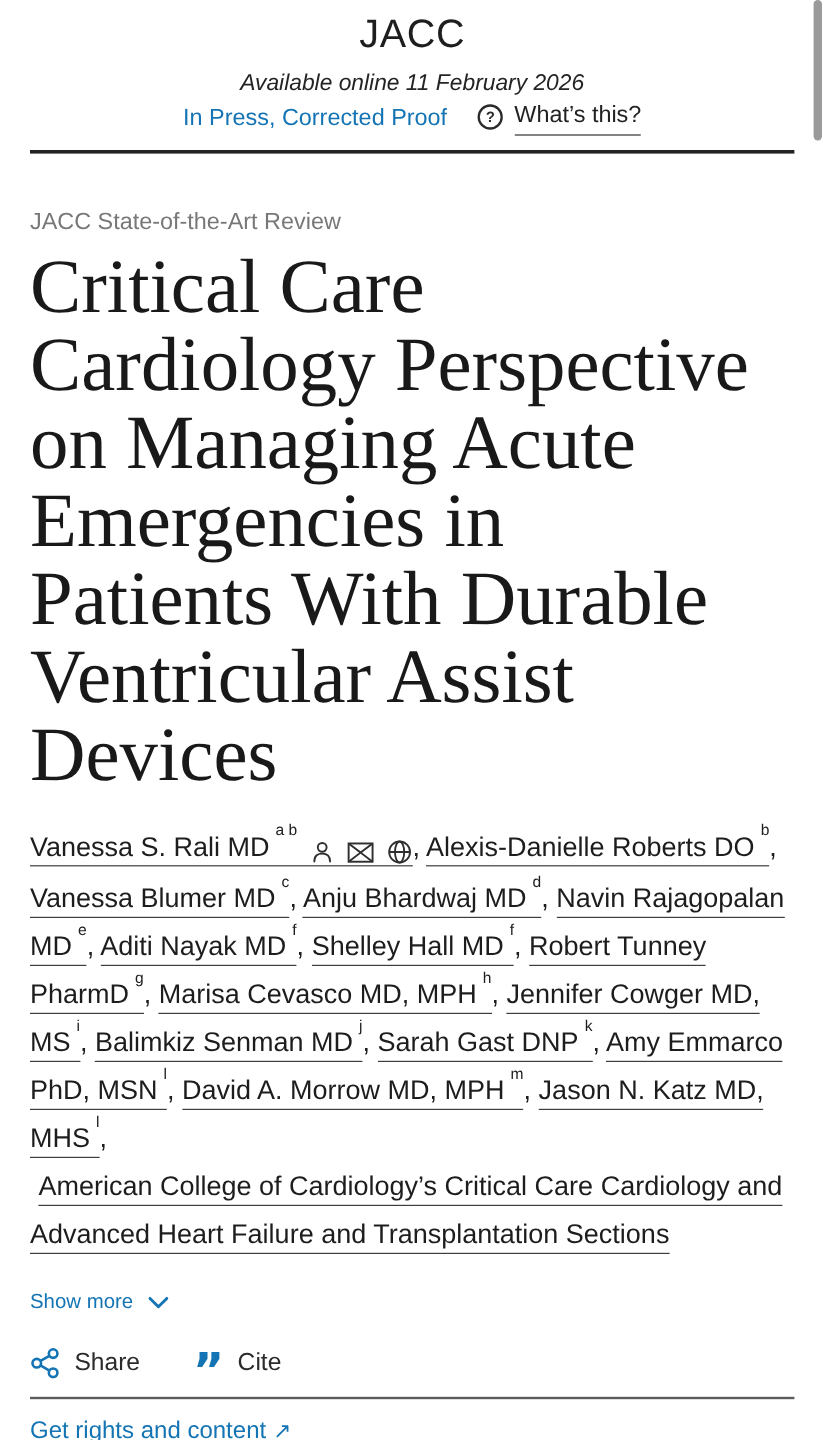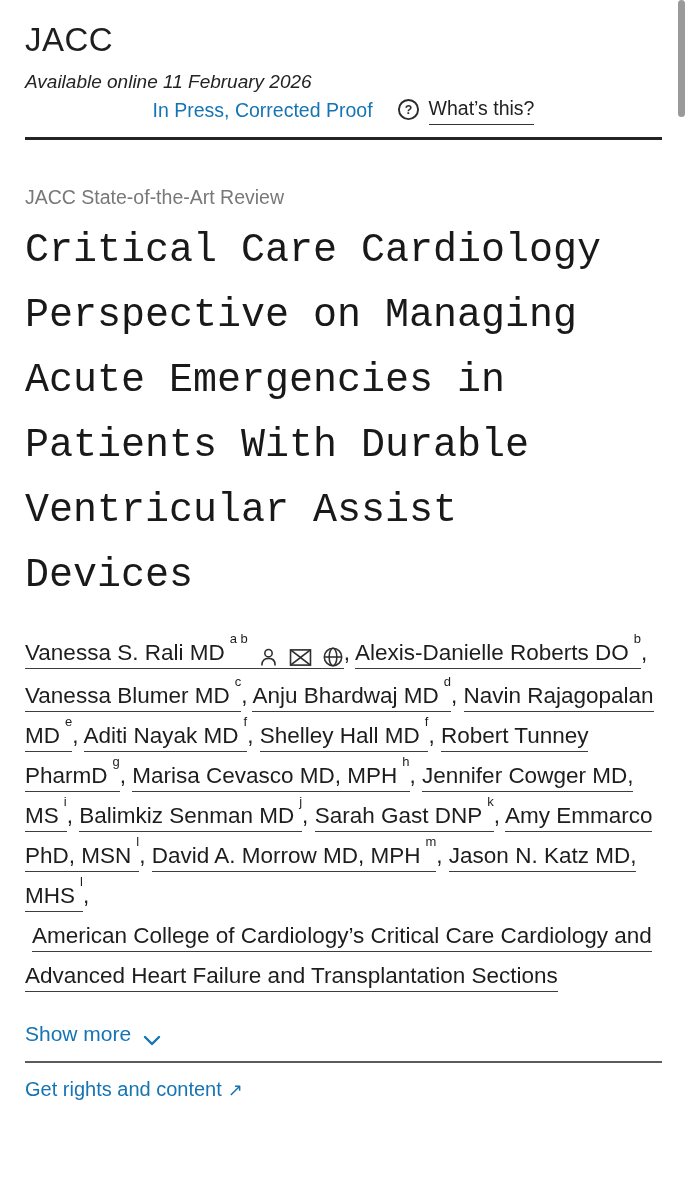--- a/index.html
+++ b/index.html
@@ -10,21 +10,21 @@
   }
   .page { padding:0 25px; position:relative; }
 
   
   .scrollbar-thumb {
     position:absolute; right:2px; top:0; width:7px; height:117px;
     background:#9a9a9a; border-radius:4px; z-index:5;
   }
 
   
-  .masthead { text-align:left; padding-top:20px; }
+  .masthead { text-align:center; padding-top:8px; }
   .journal-title { font-size:33px; font-weight:400; color:#1e1e1e; letter-spacing:0.5px; line-height:40px; cursor:pointer; }
   .available { font-size:19px; color:#242424; margin-top:11px;font-style:italic; }
   .status-row {
     margin-top:1px; display:flex; justify-content:center; align-items:center; gap:24px;
     font-size:19.5px; line-height:28px;
   }
   .in-press { color:#1474b4; cursor:pointer; text-decoration:none; }
   .whats-group { display:inline-flex; align-items:center; gap:9px; }
   .help-icon { display:inline-flex; cursor:pointer; }
   .whats-this {
@@ -32,43 +32,43 @@
     border-bottom:1.5px solid #333; padding-bottom:2px;
   }
 
   .rule-dark { border:none; border-top:3px solid #242424; margin-top:12px; }
   .rule-gray { border:none; border-top:2px solid #5c5c5c; margin-top:15px; }
 
   
   .type-label { margin-top:45px; font-size:19.5px; color:#787878; line-height:24px; }
   .article-title {
     margin-top:9px; width:600px;
-    font-family:Liberation Mono, monospace; font-weight:400;
-    font-size:40px; line-height:65px; color:#191919;
+    font-family:Liberation Serif, serif; font-weight:400;
+    font-size:64px; line-height:65px; color:#191919;
   }
 
   
   .authors { margin-top:25px; font-size:22.5px; line-height:40px; color:#1d1d1d; }
   .author-link {
     cursor:pointer;
     border-bottom:1.5px solid #3d3d3d; padding-bottom:3px;
   }
   .author-link .aff {
     font-size:13px; line-height:0; position:relative; top:-9px; margin-left:5px;
   }
   .a-icon { display:inline-block; margin-left:10px; vertical-align:-3px; }
   .a-icon svg { display:inline-block; vertical-align:middle; }
   .sep { color:#1d1d1d; }
   .group { margin-left:7px; }
 
   
   .show-more {
     margin-top:26px; background:none; border:none; cursor:pointer;
-    color:#1474b4; font-size:21px; font-family:"Liberation Sans", sans-serif;
-    display:flex; align-items:flex-end; gap:12px; padding:0;
+    color:#1474b4; font-size:17px; font-family:"Liberation Sans", sans-serif;
+    display:flex; align-items:center; gap:12px; padding:0;
   }
   .share-row { margin-top:28px; display:flex; align-items:center; gap:44px; }
   .share-row button {
     background:none; border:none; cursor:pointer; padding:0;
     font-family:"Liberation Sans", sans-serif; font-size:20.5px; color:#2b2b2b;
     display:flex; align-items:center; gap:11px;
   }
   .cite-glyph {
     font-family:"DejaVu Sans", sans-serif; font-weight:bold; color:#1474b4;
     font-size:40px; line-height:10px; display:inline-block; transform:translateY(7px);
@@ -126,20 +126,37 @@
 
     <button class="show-more">
       <span>Show more</span>
       <span style="display:inline-flex;">
         <svg viewBox="0 0 18 11" width="18" height="11" fill="none" stroke="#1474b4" stroke-width="2.4" stroke-linecap="round" stroke-linejoin="round">
           <path d="M2 2 L9 9 L16 2"></path>
         </svg>
       </span>
     </button>
 
+    <div class="share-row">
+      <button>
+        <span style="display:inline-flex;">
+          <svg viewBox="0 0 24 24" width="26" height="26" fill="none" stroke="#1474b4" stroke-width="2">
+            <circle cx="5.2" cy="12" r="3.3"></circle>
+            <circle cx="17.8" cy="4.6" r="3.3"></circle>
+            <circle cx="17.8" cy="19.4" r="3.3"></circle>
+            <path d="M8.1 10.3 L14.9 6.3 M8.1 13.7 L14.9 17.7"></path>
+          </svg>
+        </span>
+        <span>Share</span>
+      </button>
+      <button>
+        <span class="cite-glyph">”</span>
+        <span>Cite</span>
+      </button>
+    </div>
   </main>
 
   <hr class="rule-gray">
 
   <footer class="footer">
     <a><span>Get rights and content</span><span class="arr">↗</span></a>
   </footer>
 
 </div>
 

